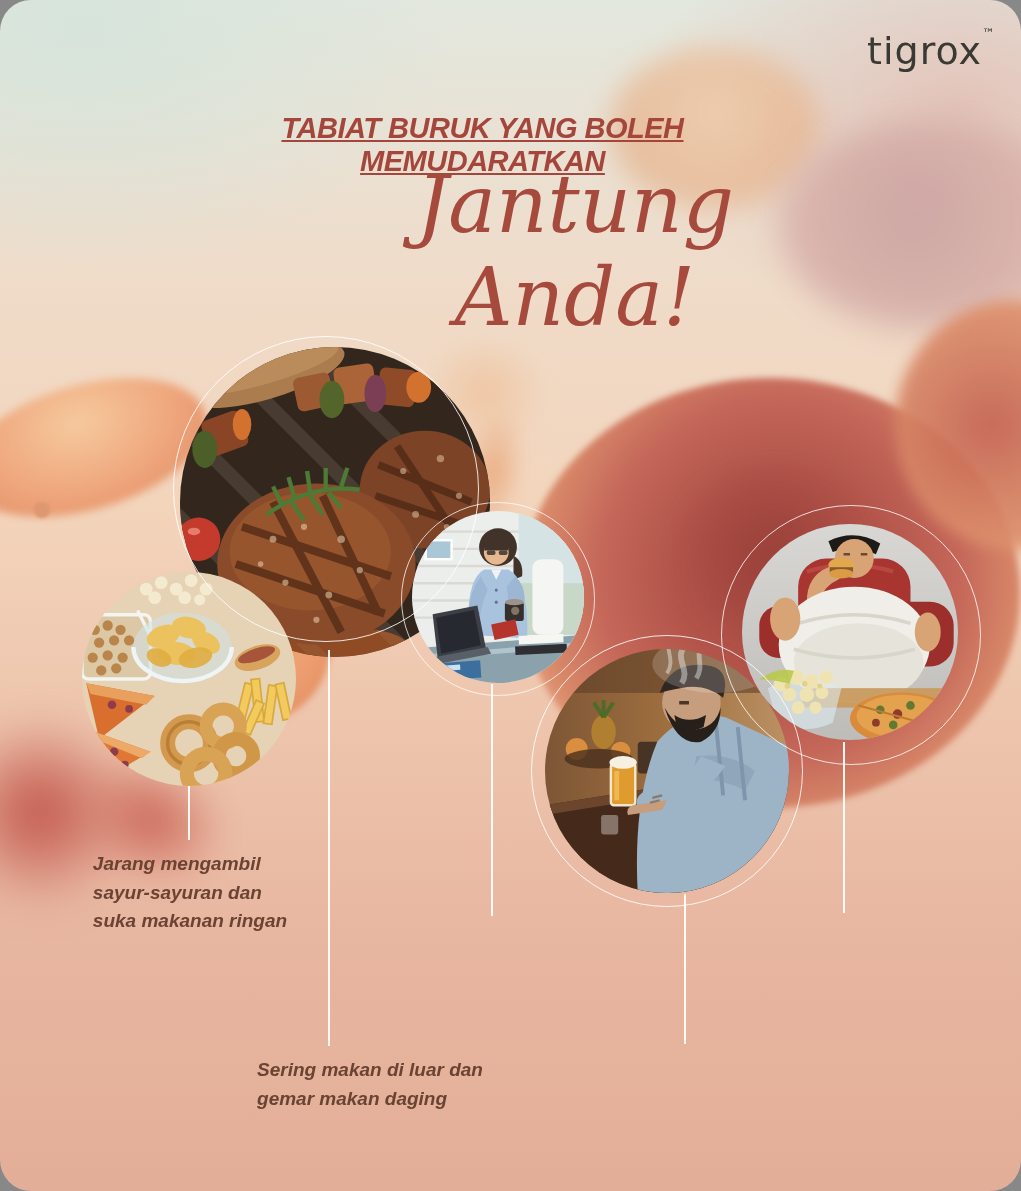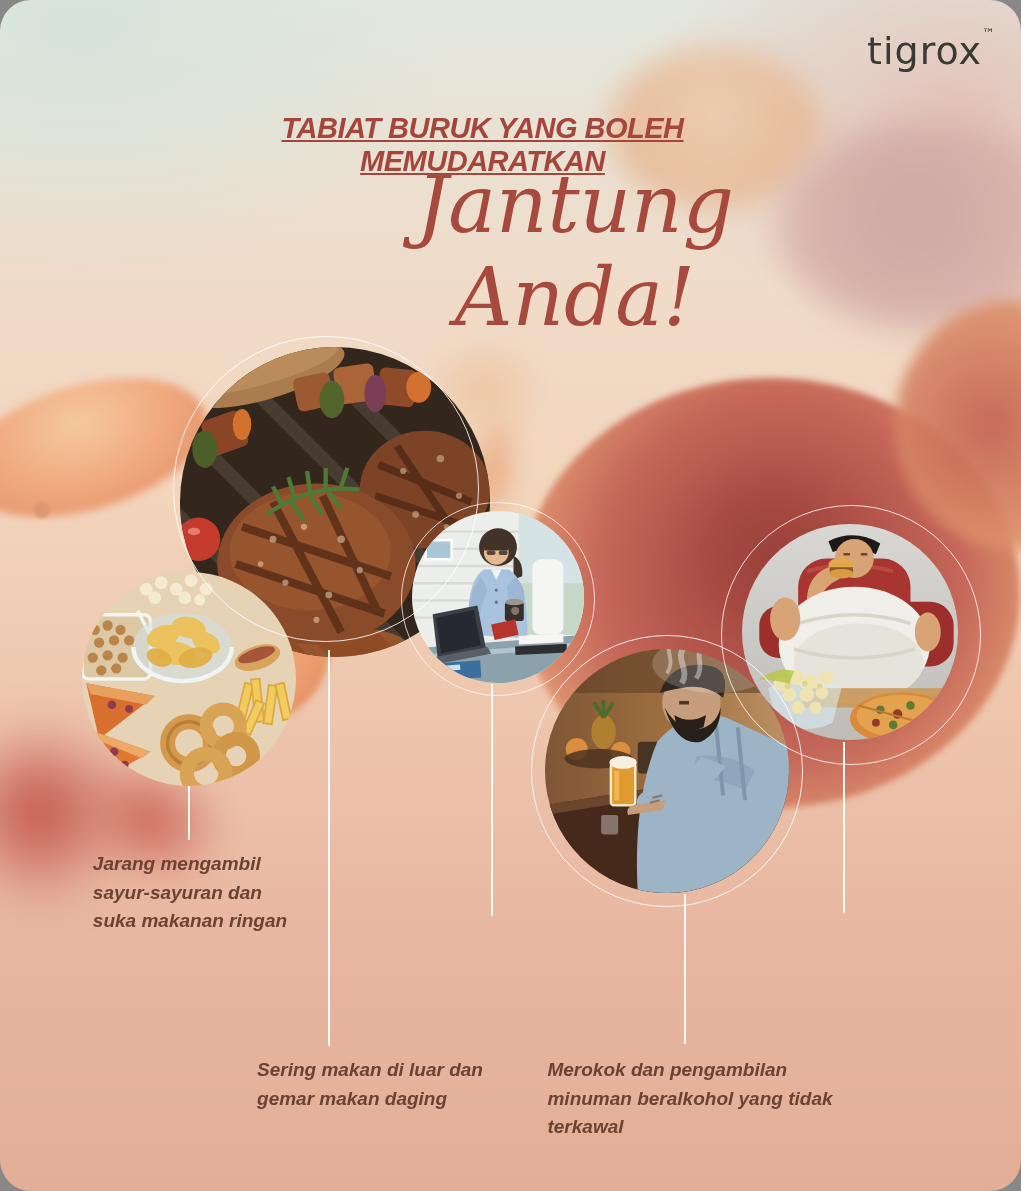--- a/index.html
+++ b/index.html
@@ -424,17 +424,14 @@
   <div class="line l2"></div>
   <div class="line l3"></div>
   <div class="line l4"></div>
   <div class="line l5"></div>
 
   <div class="lbl lbl1">Jarang mengambil
 sayur-sayuran dan
 suka makanan ringan</div>
   <div class="lbl lbl3">Sering makan di luar dan
 gemar makan daging</div>
-  <div class="lbl lbl4">Merokok dan pengambilan
-minuman beralkohol yang tidak
-terkawal</div>
 
 </div>
 
 </body></html>

